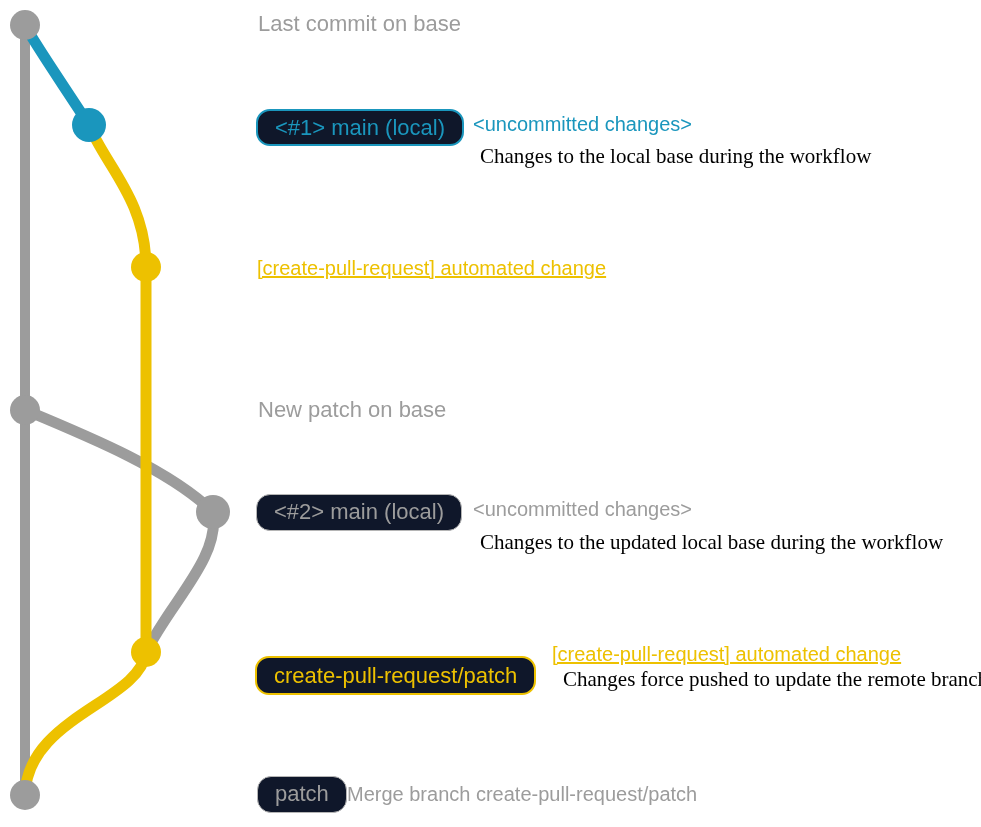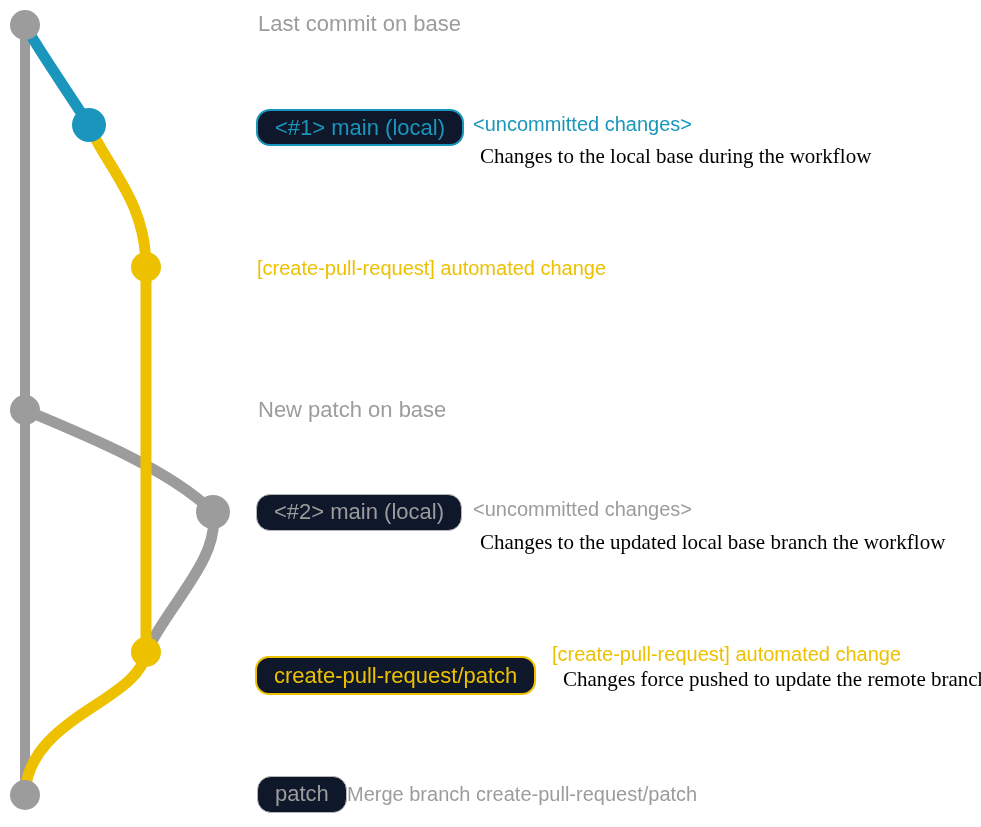--- a/index.html
+++ b/index.html
@@ -15,21 +15,21 @@
   .badge{
     position:absolute;box-sizing:border-box;height:37px;
     font-size:22px;line-height:33px;padding:0 17px;
     border:2px solid;border-radius:14px;white-space:nowrap;background:#0f172a;
   }
   .badge.blue{color:var(--blue);border-color:var(--blue);}
   .badge.yellow{color:var(--yellow);border-color:var(--yellow);height:39px;line-height:35px;margin-top:20px;}
   .badge.gray{color:var(--gray);border-color:var(--gray_border);border-width:1.5px;line-height:34px;}
   .msg{position:absolute;font-size:20px;line-height:24px;white-space:nowrap;}
   .msg.blue{color:var(--blue);}
-  .msg.yellow{color:var(--yellow);}
+  .msg.yellow{color:var(--yellow);text-decoration:underline;}
   .msg.gray{color:var(--gray);}
   .desc{
     position:absolute;font-family:"Liberation Serif", serif;
     font-size:21px;line-height:25px;color:var(--desc);white-space:nowrap;
   }
   .edge{fill:none;stroke-linecap:round;}
   .edge.gray{stroke:var(--gray);}
   .edge.yellow{stroke:var(--yellow);}
   .edge.blue{stroke:var(--blue);}
   .dot.gray{fill:var(--gray);}
@@ -68,21 +68,21 @@
   <div class="badge blue" style="left:256px;top:109px">&lt;#1&gt; main (local)</div>
   <div class="msg blue" style="left:473px;top:112px">&lt;uncommitted changes&gt;</div>
   <div class="desc" style="left:480px;top:144px">Changes to the local base during the workflow</div>
 
   <div class="msg yellow" style="left:257px;top:256px">[create-pull-request] automated change</div>
 
   <div class="hdr" style="left:258px;top:396px">New patch on base</div>
 
   <div class="badge gray" style="left:256px;top:494px">&lt;#2&gt; main (local)</div>
   <div class="msg gray" style="left:473px;top:497px">&lt;uncommitted changes&gt;</div>
-  <div class="desc" style="left:480px;top:530px">Changes to the updated local base branch the workflow</div>
+  <div class="desc" style="left:480px;top:530px">Changes to the updated local base during the workflow</div>
 
   <div class="badge yellow" style="left:255px;top:636px">create-pull-request/patch</div>
   <div class="msg yellow" style="left:552px;top:642px">[create-pull-request] automated change</div>
   <div class="desc" style="left:563px;top:667px">Changes force pushed to update the remote branch</div>
 
   <div class="badge gray" style="left:257px;top:776px">patch</div>
   <div class="msg gray" style="left:347px;top:782px">Merge branch create-pull-request/patch</div>
 
 </div>
 

